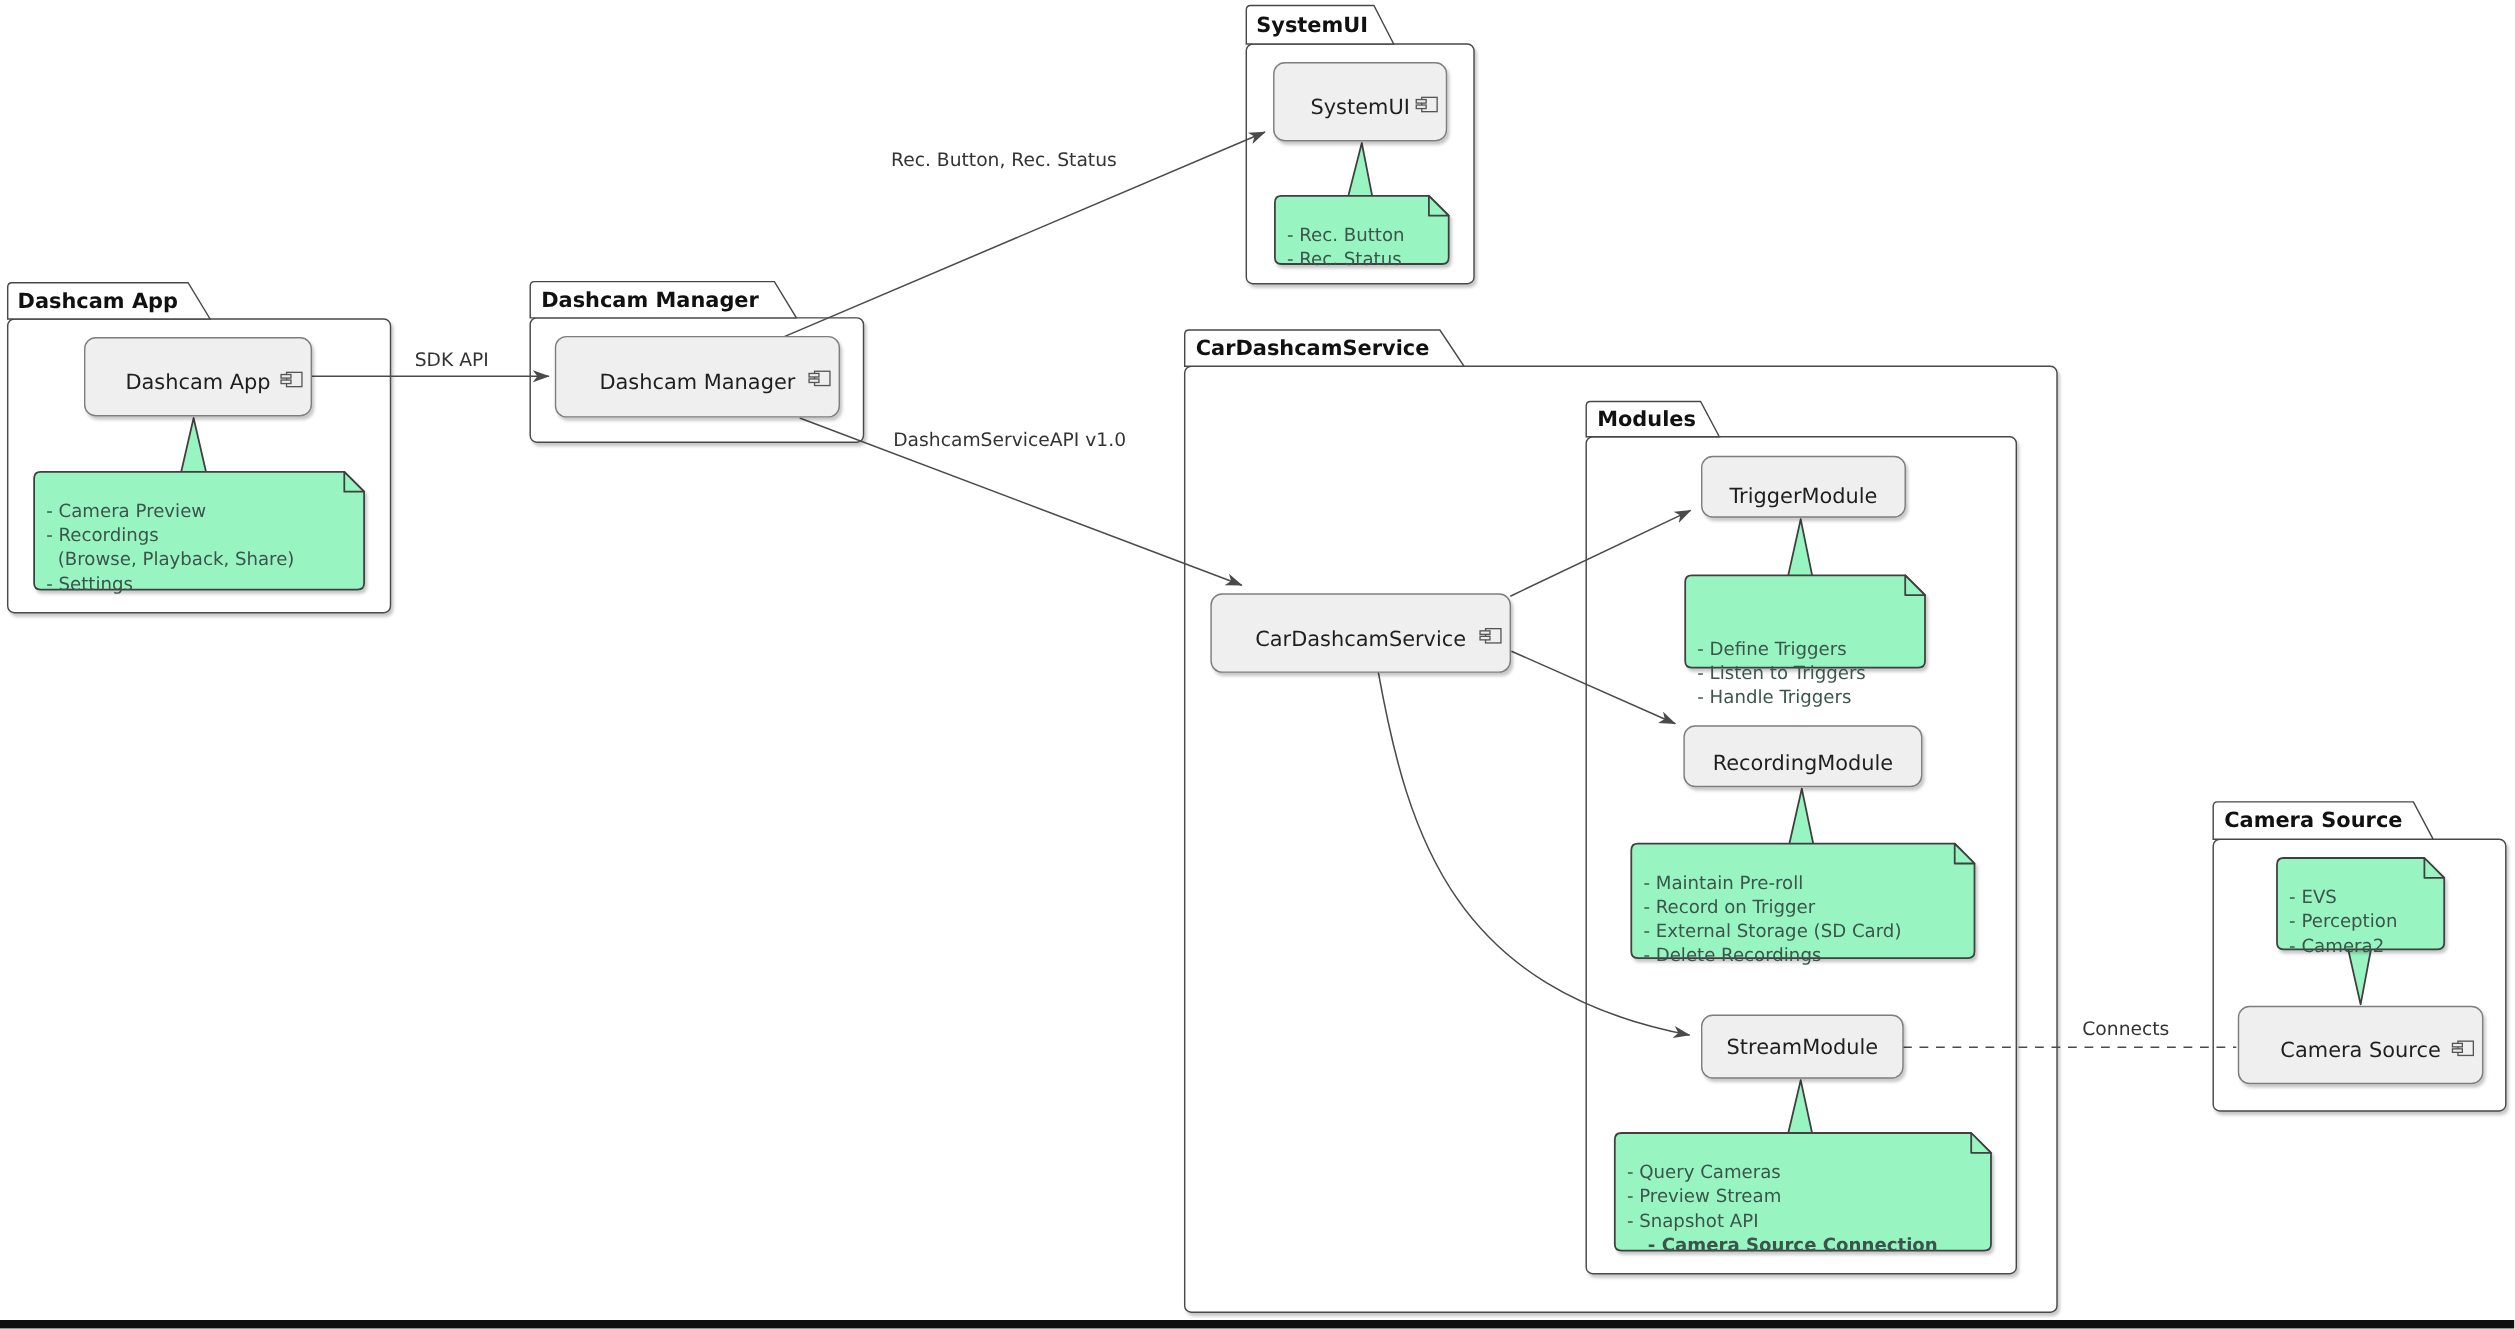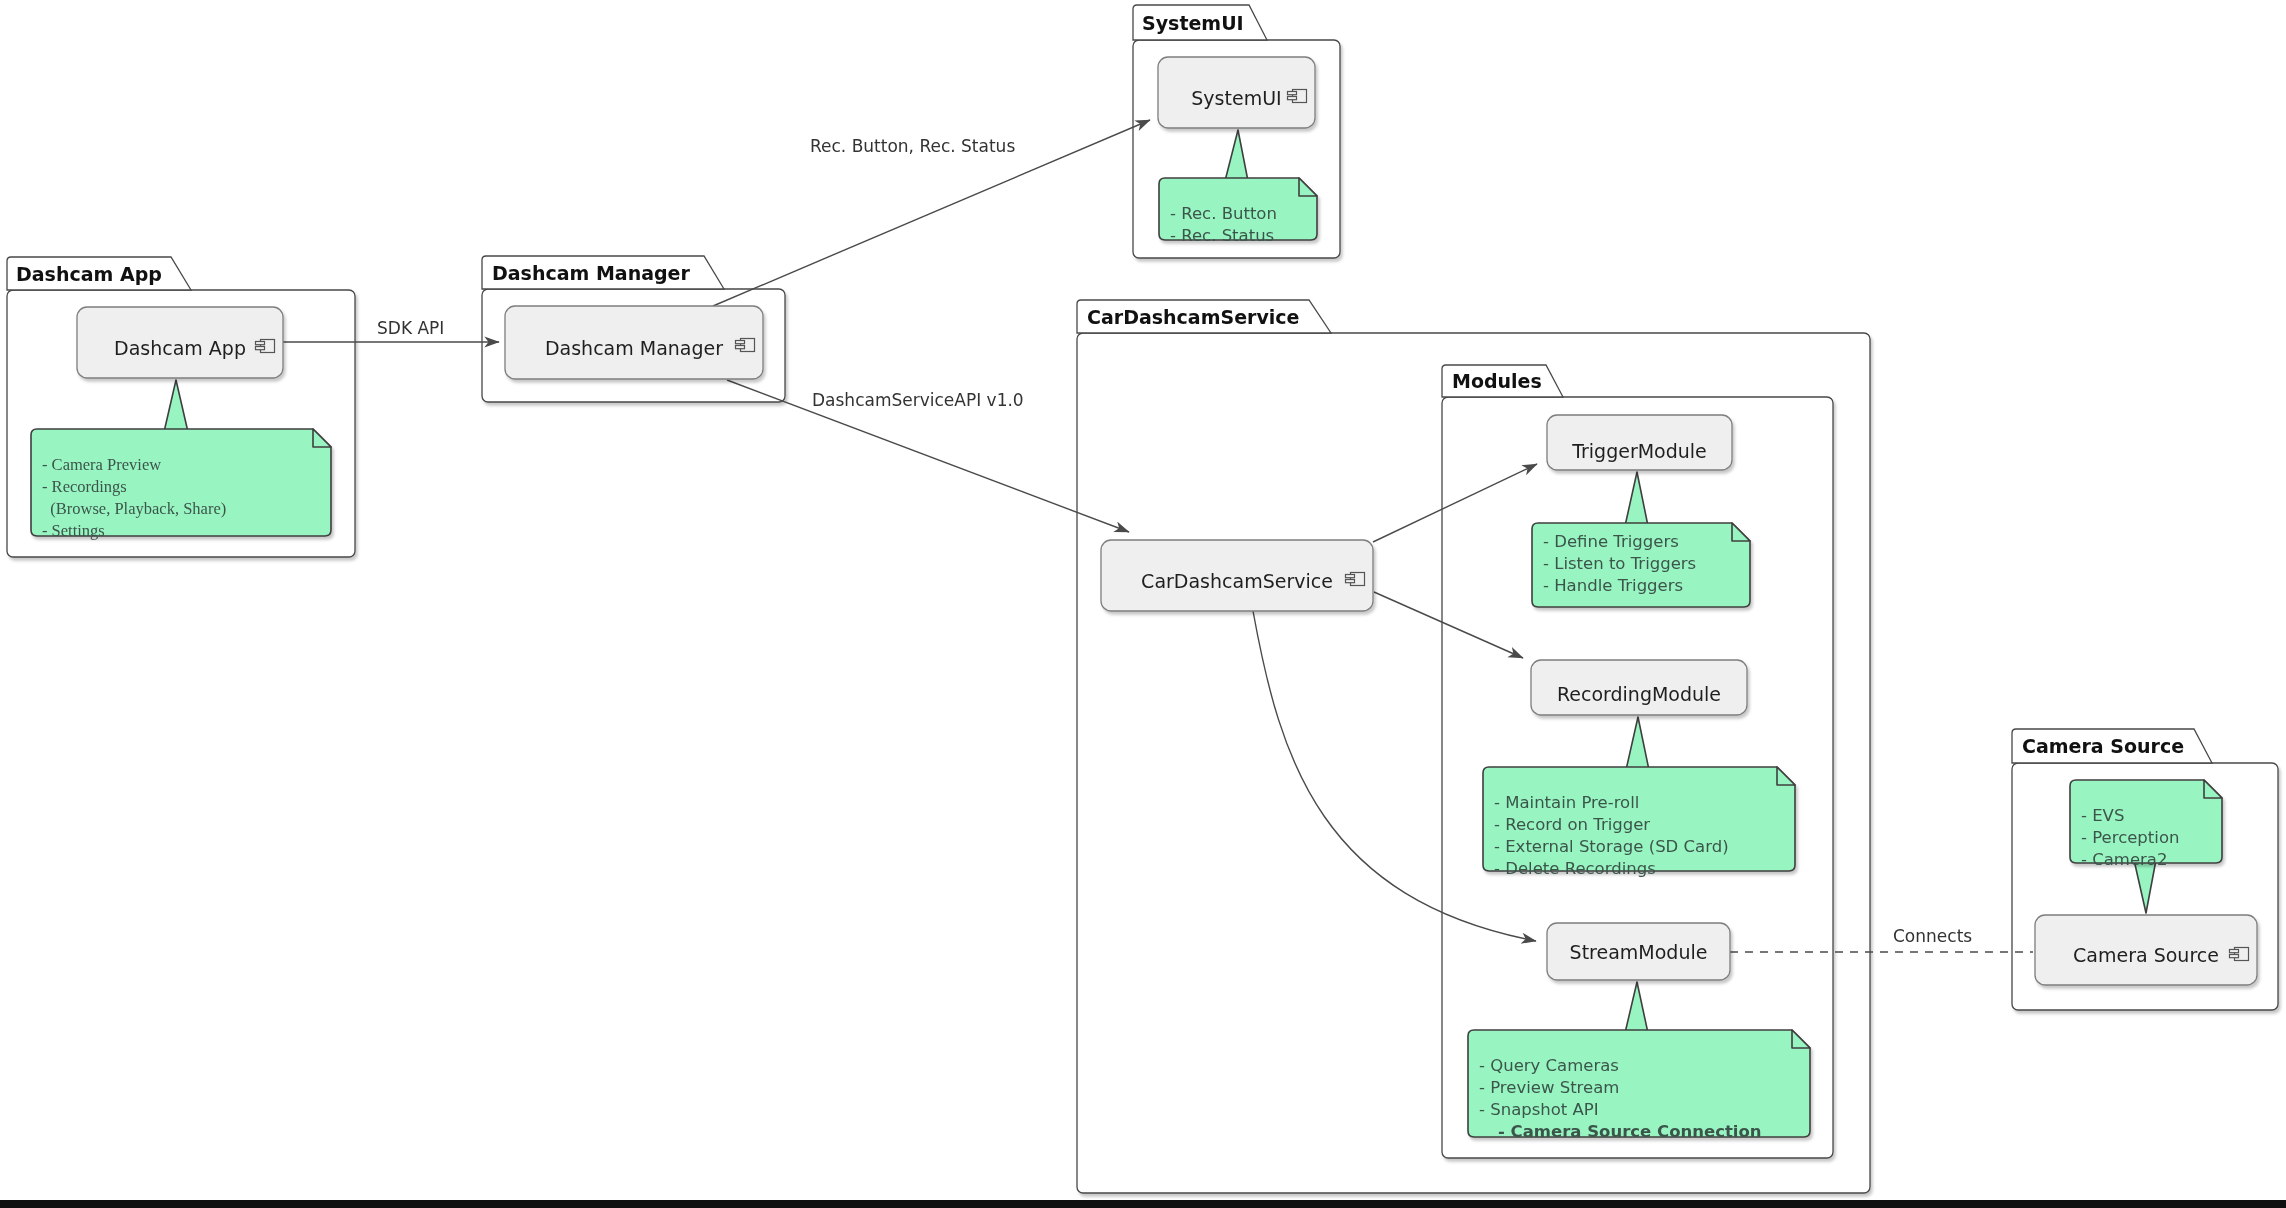--- a/index.html
+++ b/index.html
@@ -177,33 +177,33 @@
     <span class="cicon">
       <svg width="22" height="16">
           <rect x="6.5" y="1.5" width="14" height="13" fill="none" stroke="#555" stroke-width="1.2"></rect>
           <rect x="1.5" y="3.5" width="9" height="3.2" fill="#EFEFEF" stroke="#555" stroke-width="1.2"></rect>
           <rect x="1.5" y="8.5" width="9" height="3.2" fill="#EFEFEF" stroke="#555" stroke-width="1.2"></rect>
         </svg>
     </span>
     <span>Camera Source</span>
   </div>
 
-  <div class="note-text" style="left:31px;top:429px;width:300px;height:107px;font-family:Liberation Serif, serif;">
+  <div class="note-text" style="left:31px;top:429px;width:300px;height:107px;">
     <div class="nline">- Camera Preview</div>
     <div class="nline">- Recordings</div>
     <div class="nline">  (Browse, Playback, Share)</div>
     <div class="nline">- Settings</div>
   </div>
 
   <div class="note-text" style="left:1159px;top:178px;width:158px;height:62px;">
     <div class="nline">- Rec. Button</div>
     <div class="nline">- Rec. Status</div>
   </div>
 
-  <div class="note-text" style="left:1532px;top:506px;width:218px;height:84px;border-radius:12px;">
+  <div class="note-text" style="left:1532px;top:554px;width:218px;height:84px;border-radius:12px;">
     <div class="nline">- Define Triggers</div>
     <div class="nline">- Listen to Triggers</div>
     <div class="nline">- Handle Triggers</div>
   </div>
 
   <div class="note-text" style="left:1483px;top:767px;width:360px;height:104px;">
     <div class="nline">- Maintain Pre-roll</div>
     <div class="nline">- Record on Trigger</div>
     <div class="nline">- External Storage (SD Card)</div>
     <div class="nline">- Delete Recordings</div>

